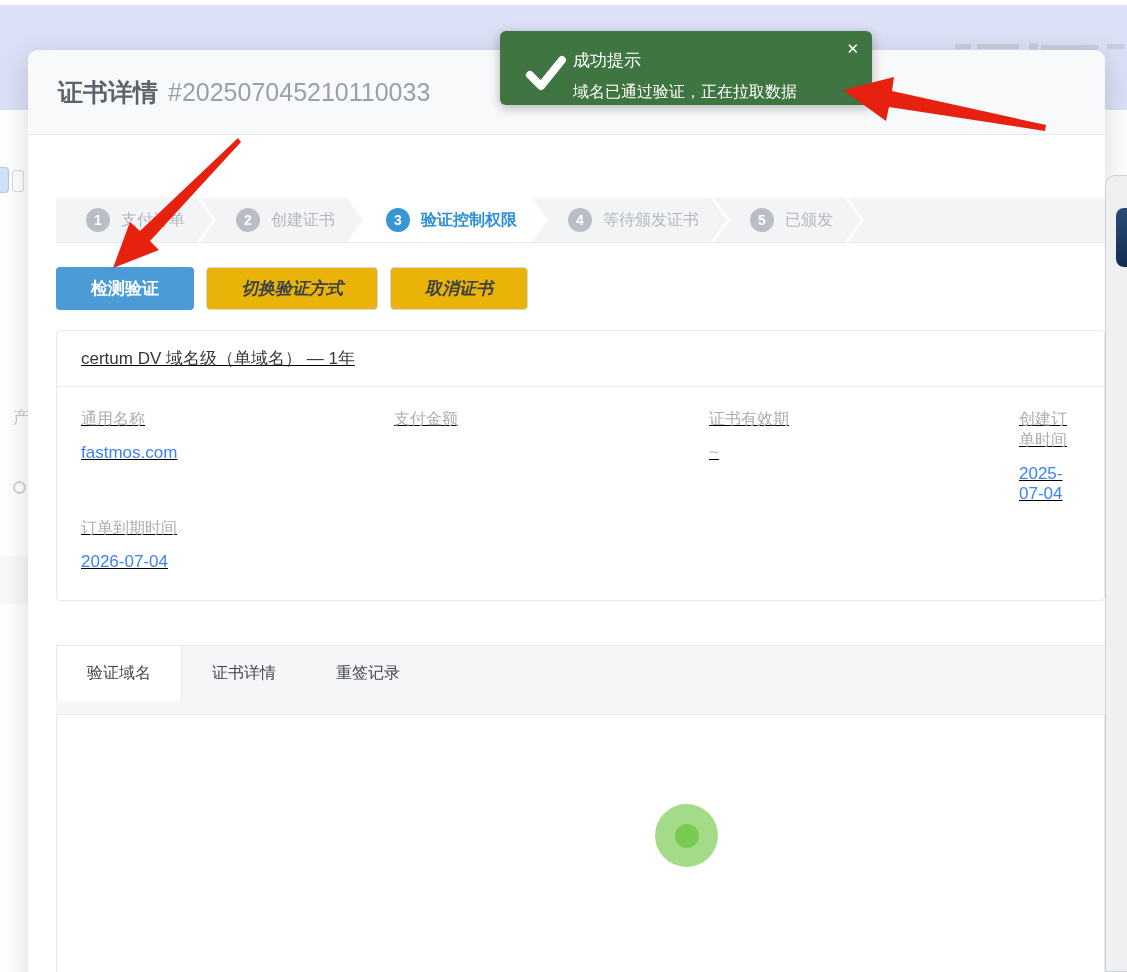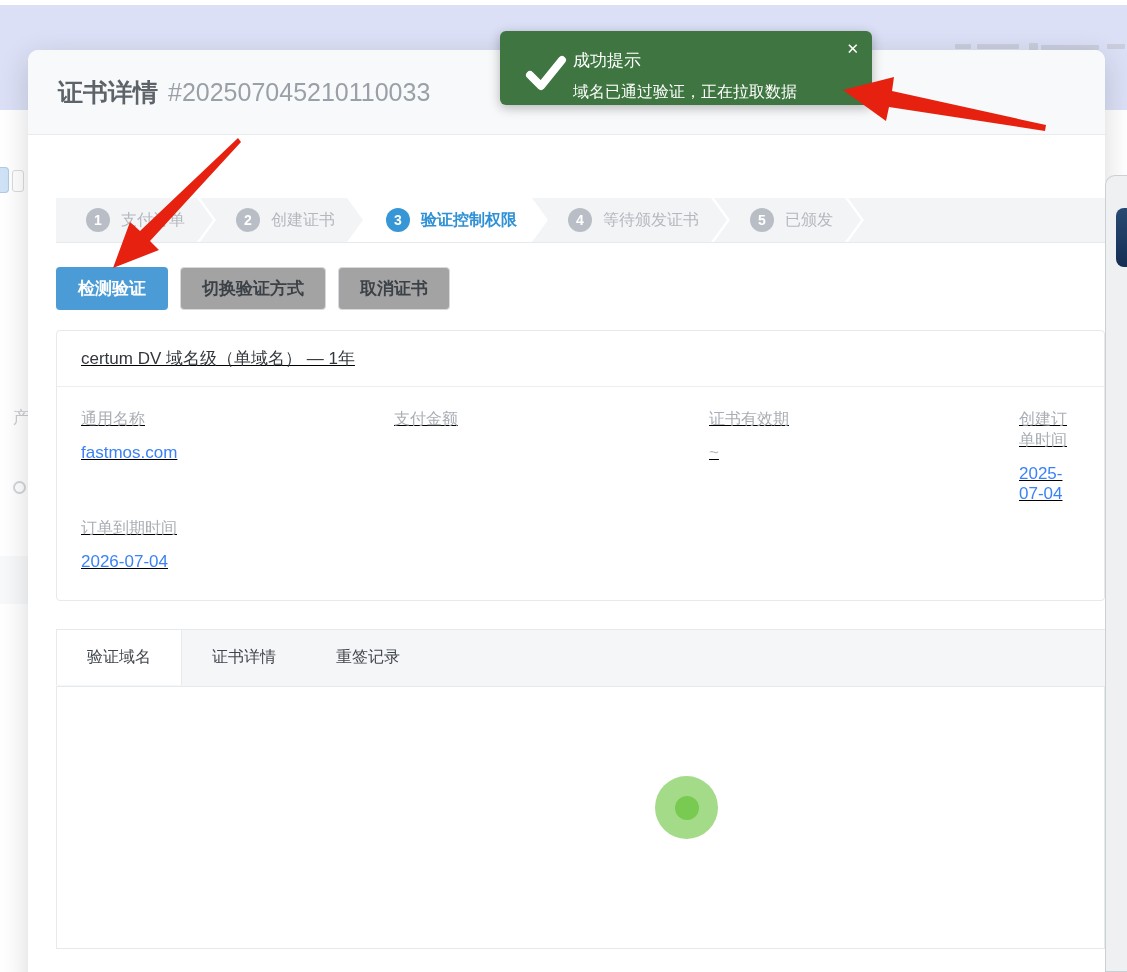--- a/index.html
+++ b/index.html
@@ -43,38 +43,38 @@
           clip-path:polygon(0 0, 100% 0, 100% 100%, 0 100%, 16px 50%); }
   .step-num { width:24px; height:24px; border-radius:50%; background:#b9bec6; color:#fff;
               font-size:14px; font-weight:bold; display:flex; align-items:center; justify-content:center; }
   .step.active .step-num { background:#3796d6; }
   .step-label { font-size:16px; color:#b3b8bf; white-space:nowrap; }
   .step.active .step-label { color:#2e90d5; font-weight:bold; }
   .steps-border { border-bottom:1px solid #e7eaed; }
 
   
   .btn-row { margin-top:24px; display:flex; gap:12px; }
-  .btn { height:43px; padding:0 21px; border-radius:4px; font-size:17px; font-weight:bold;
+  .btn { height:43px; padding:0 34px; border-radius:4px; font-size:17px; font-weight:bold;
          display:flex; align-items:center; cursor:pointer; border:1px solid transparent;
          font-family:"Liberation Sans","DejaVu Sans",sans-serif; }
   .btn-primary { background:#4b9cd6; color:#fff; }
-  .btn-plain { background:#a3a3a3; border:1px solid #d6dade; color:#3b4147; }
+  .btn-plain { background:#eab308; border:1px solid #d6dade; color:#3b4147;font-style:italic; }
 
   
   .card { margin-top:20px; border:1px solid #e7e9ec; border-radius:4px;text-decoration:underline; }
   .card-head { padding:16px 24px; font-size:17px; color:#33373c; border-bottom:1px solid #eceef1; }
   .card-fields { padding:22px 24px 28px; display:grid; grid-template-columns:313px 315px 310px 1fr; row-gap:14px; }
   .f-label { font-size:16px; color:#a9aeb5; }
   .f-value { font-size:17px; color:#3b82f6; margin-top:13px; }
   .f-value.dim { color:#b5bac0; }
   .badge { display:inline-block; background:#edb723; color:#fff; font-size:14px; font-weight:bold;
            padding:5px 13px; border-radius:999px; margin-top:9px; }
 
   
-  .tabs { margin-top:28px; display:flex; background:#f5f6f8; border-top:1px solid #e7eaed; border-bottom:1px solid #e7eaed; height:58px; }
+  .tabs { margin-top:44px; display:flex; background:#f5f6f8; border-top:1px solid #e7eaed; border-bottom:1px solid #e7eaed; height:70px; }
   .tab { padding:0 30px; line-height:54px; font-size:16px; color:#41464d; cursor:pointer; white-space:nowrap; }
   .tab.active { background:#fff; border-left:1px solid #e7eaed; border-right:1px solid #e7eaed;
                 margin-bottom:-1px; height:55px; }
   .tab-content { position:relative; height:262px; border-left:1px solid #e7eaed; border-right:1px solid #e7eaed;
                  border-bottom:1px solid #e7eaed; background:#fff; }
 
   
   .spin-outer { position:absolute; left:598px; top:89px; width:63px; height:63px; border-radius:50%;
                 background:#a4db88; display:flex; align-items:center; justify-content:center;
                 animation:pulse 1.4s ease-in-out infinite; }

